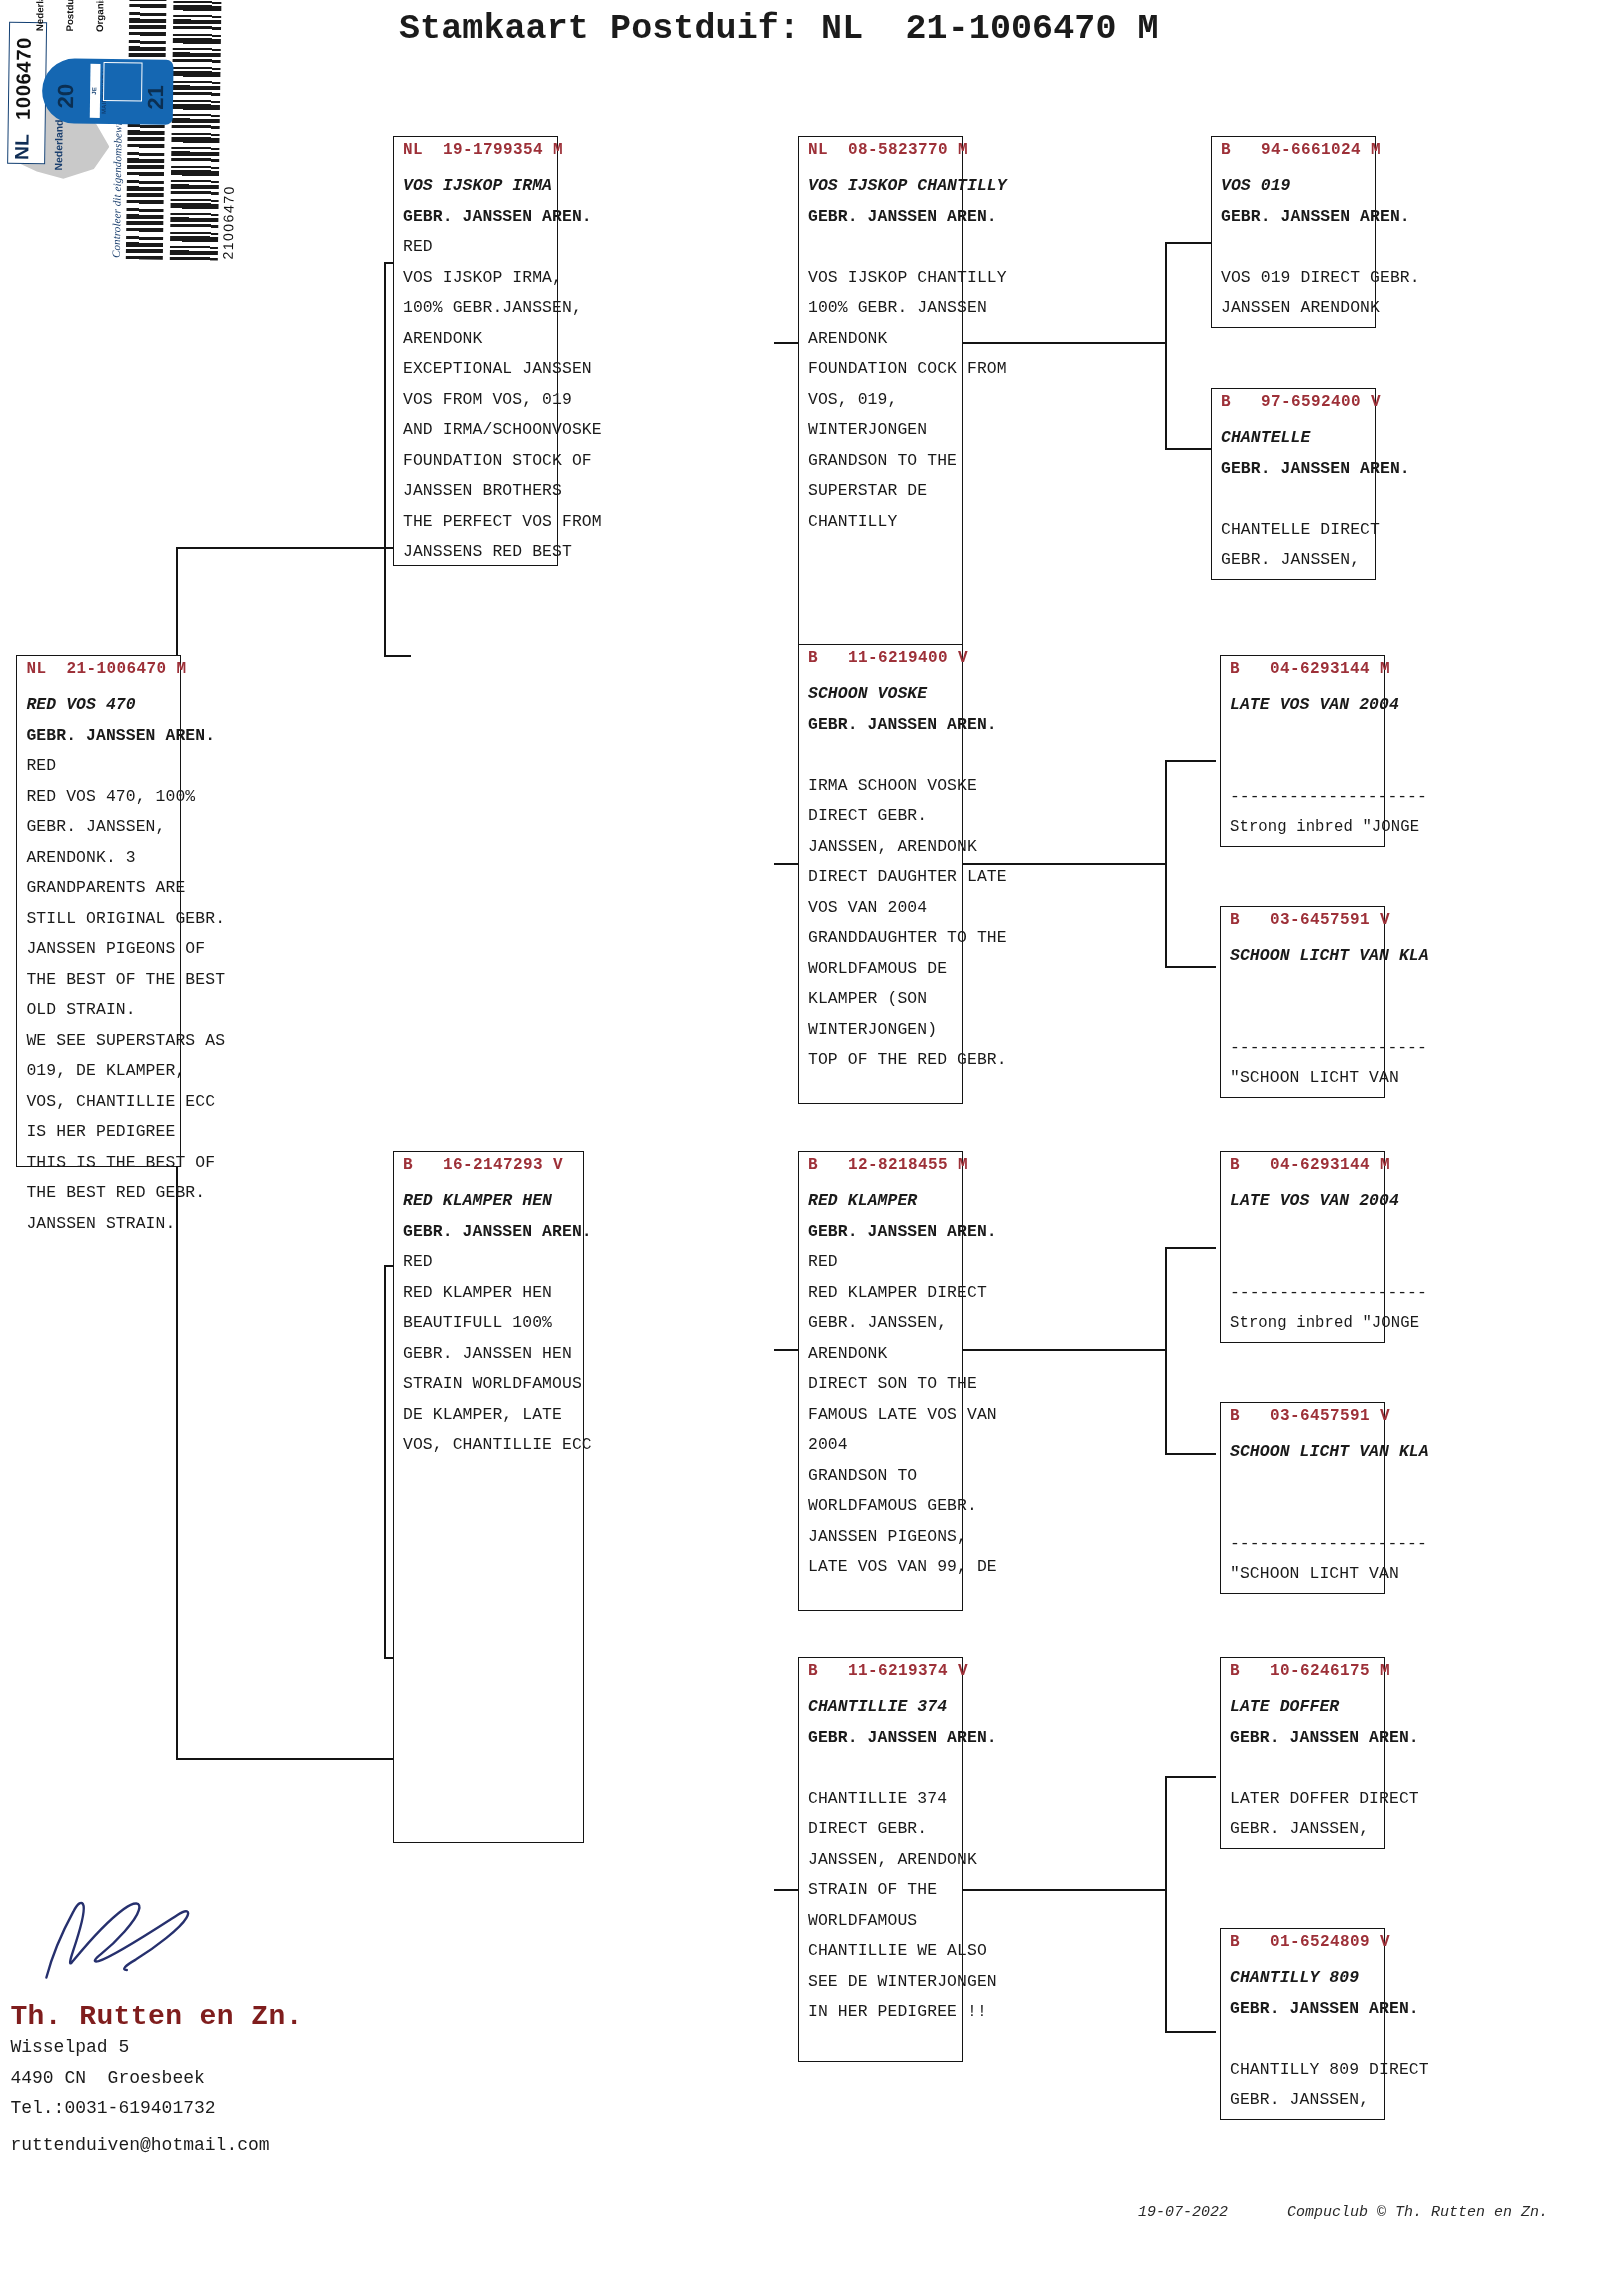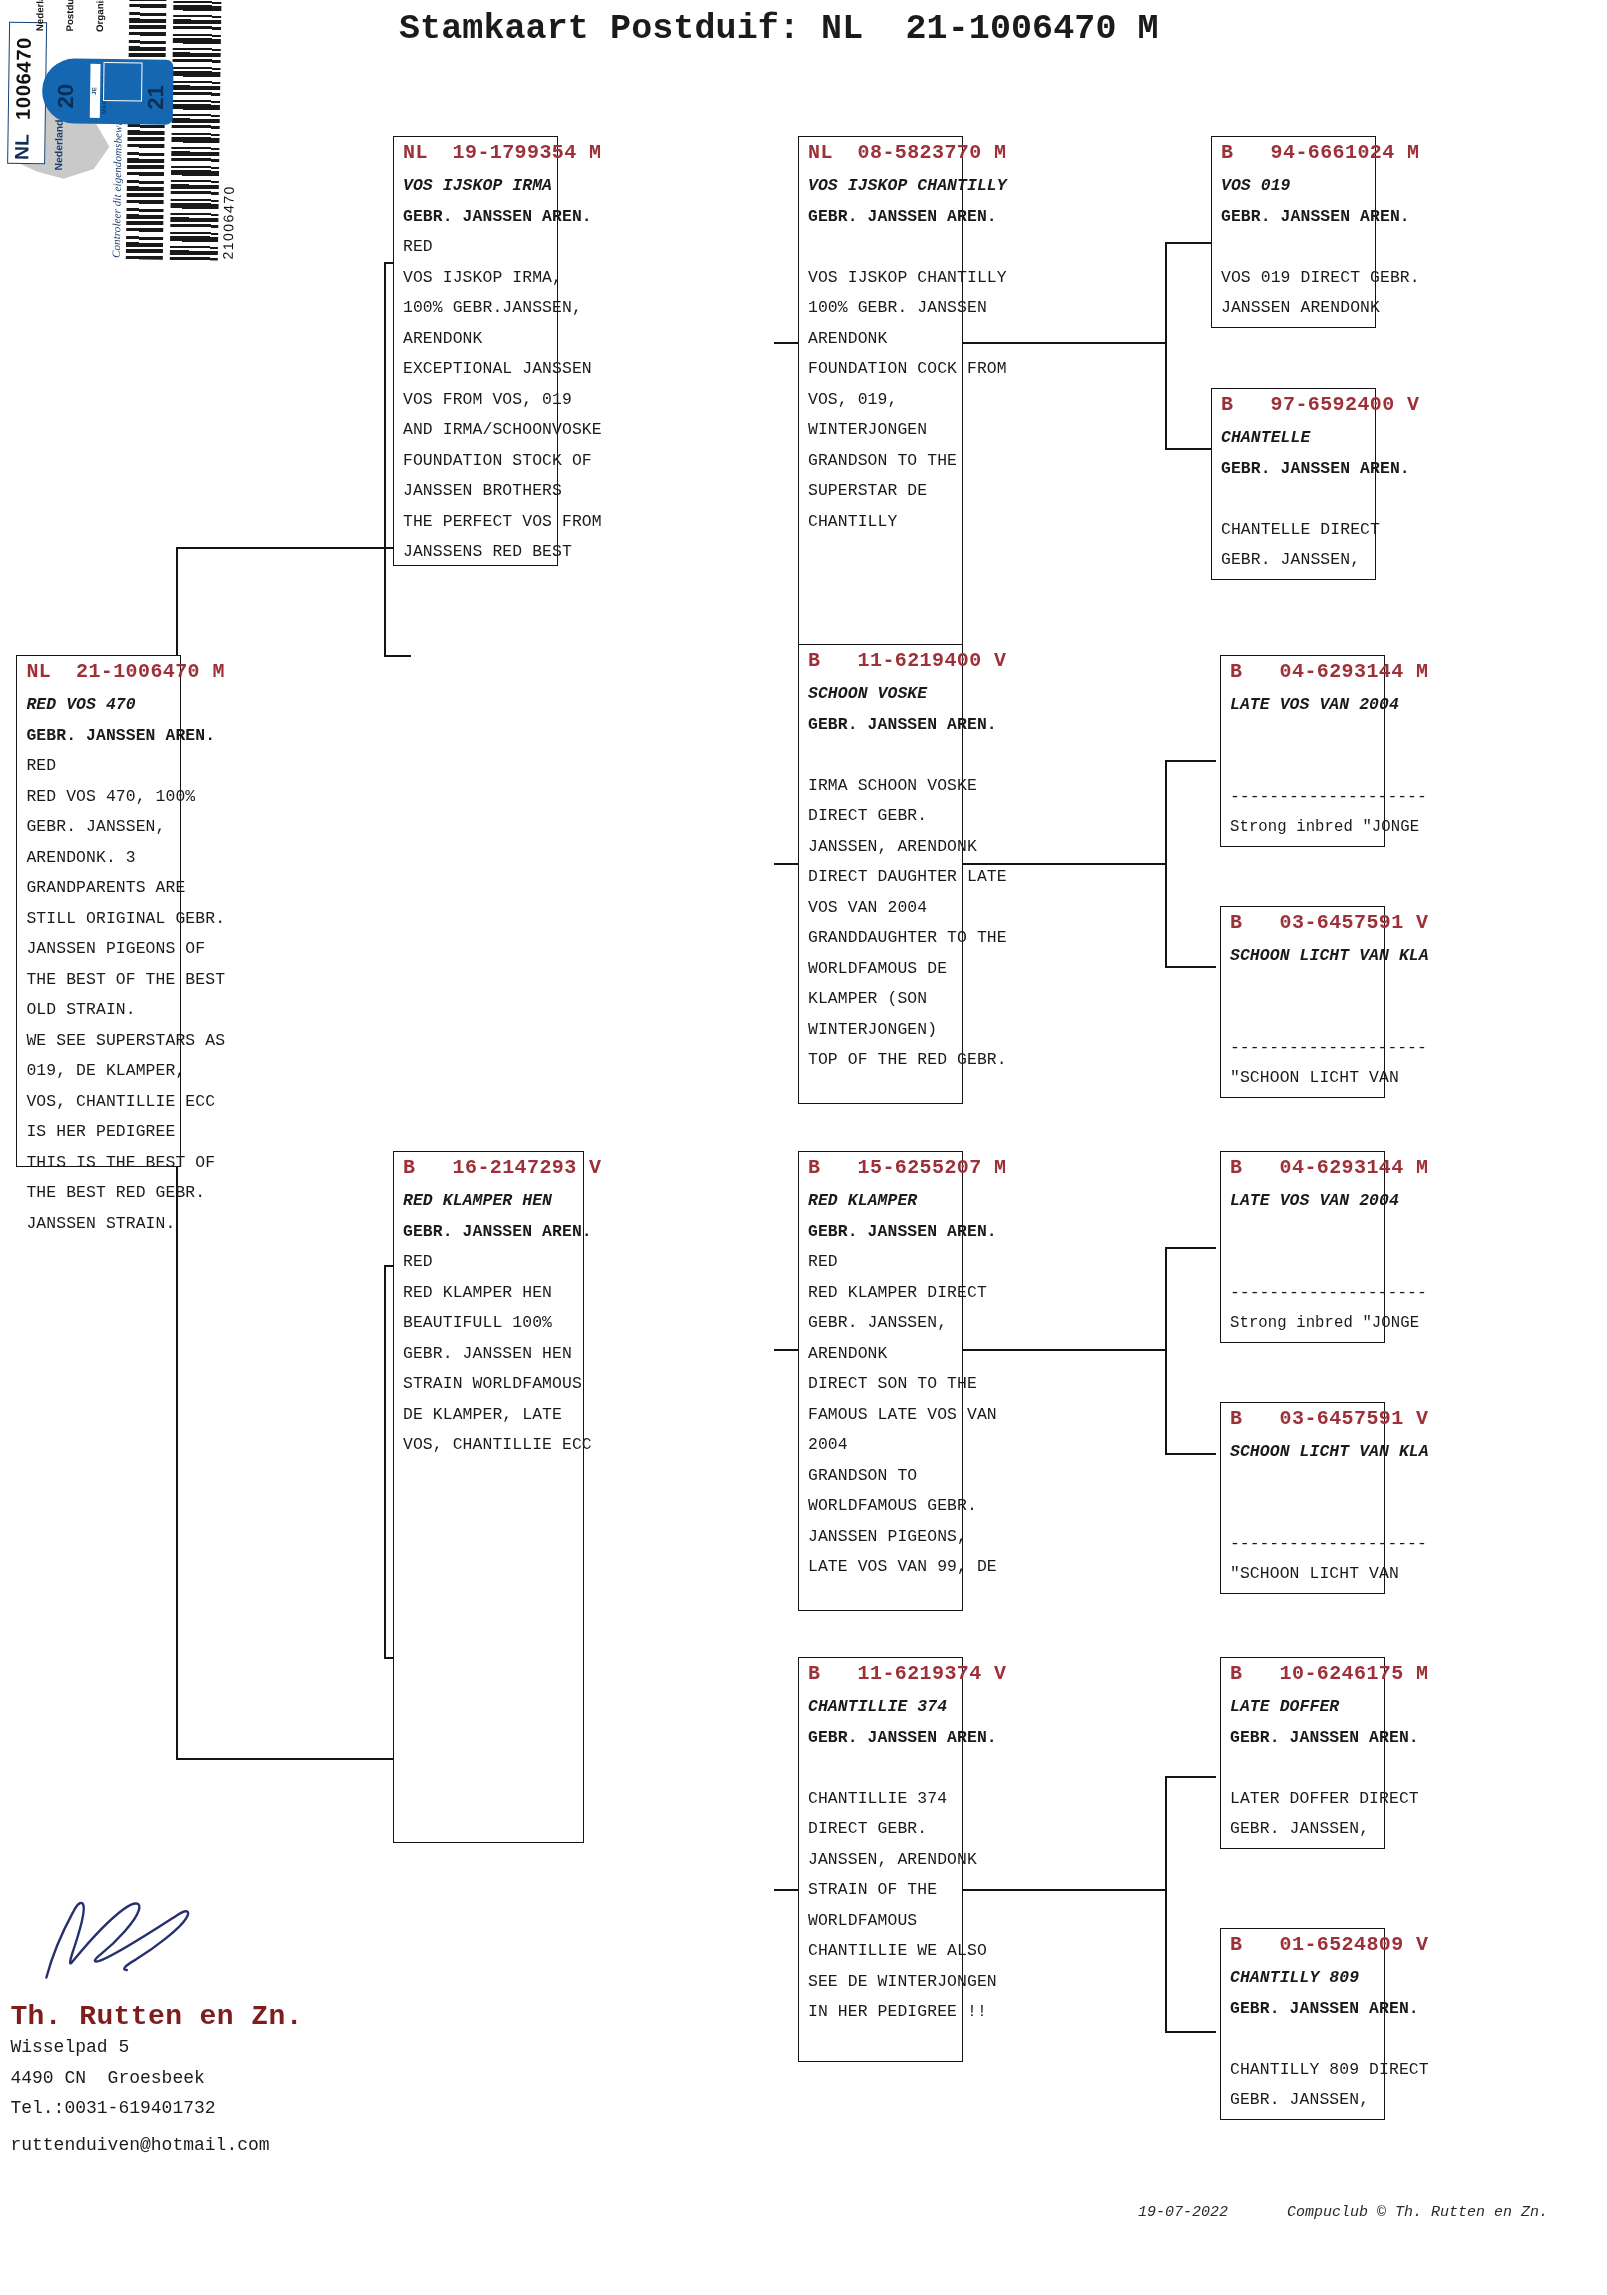--- a/index.html
+++ b/index.html
@@ -97,21 +97,21 @@
     font-family:"Liberation Sans","DejaVu Sans",sans-serif;font-weight:700;
   }
   
   .card{position:absolute;box-sizing:border-box;background:#fff;border:1.5px solid #141414;}
   .card .shadow{
     position:absolute;left:7.4px;top:7.4px;right:-7.4px;bottom:-7.4px;
     background:#1d1a16;z-index:-1;
   }
   .card-id{
     position:absolute;left:9px;top:3.7px;white-space:pre;
-    color:#9d3038;font-weight:700;font-size:20px;letter-spacing:0.4px;
+    color:#9d3038;font-weight:700;font-size:16px;letter-spacing:0.4px;
   }
   .card-body{position:absolute;left:9px;top:34px;right:4.5px;}
   .ln{white-space:pre;font-size:16.4px;line-height:30.5px;color:#1a1a1a;letter-spacing:0.1px;}
   .ln.bi{font-weight:700;font-style:italic;}
   .ln.b{font-weight:700;}
   .ln.blank{color:transparent;}
   .ln.sep{letter-spacing:0;}
   .ln.mixed{font-size:15.6px;}
   
   .conn{position:absolute;background:#141414;}
@@ -285,21 +285,21 @@
       <div class="ln ">GRANDDAUGHTER TO THE</div>
       <div class="ln ">WORLDFAMOUS DE</div>
       <div class="ln ">KLAMPER (SON</div>
       <div class="ln ">WINTERJONGEN)</div>
       <div class="ln ">TOP OF THE RED GEBR.</div>
     </div>
 </div>
 
 <div class="card" style="left:798px;top:1151px;width:165px;height:460px;">
   <div class="shadow"></div>
-  <div class="card-id">B   15-6255207 M</div>
+  <div class="card-id">B   12-8218455 M</div>
   <div class="card-body">
       <div class="ln bi">RED KLAMPER</div>
       <div class="ln b">GEBR. JANSSEN AREN.</div>
       <div class="ln ">RED</div>
       <div class="ln ">RED KLAMPER DIRECT</div>
       <div class="ln ">GEBR. JANSSEN,</div>
       <div class="ln ">ARENDONK</div>
       <div class="ln ">DIRECT SON TO THE</div>
       <div class="ln ">FAMOUS LATE VOS VAN</div>
       <div class="ln ">2004</div>

